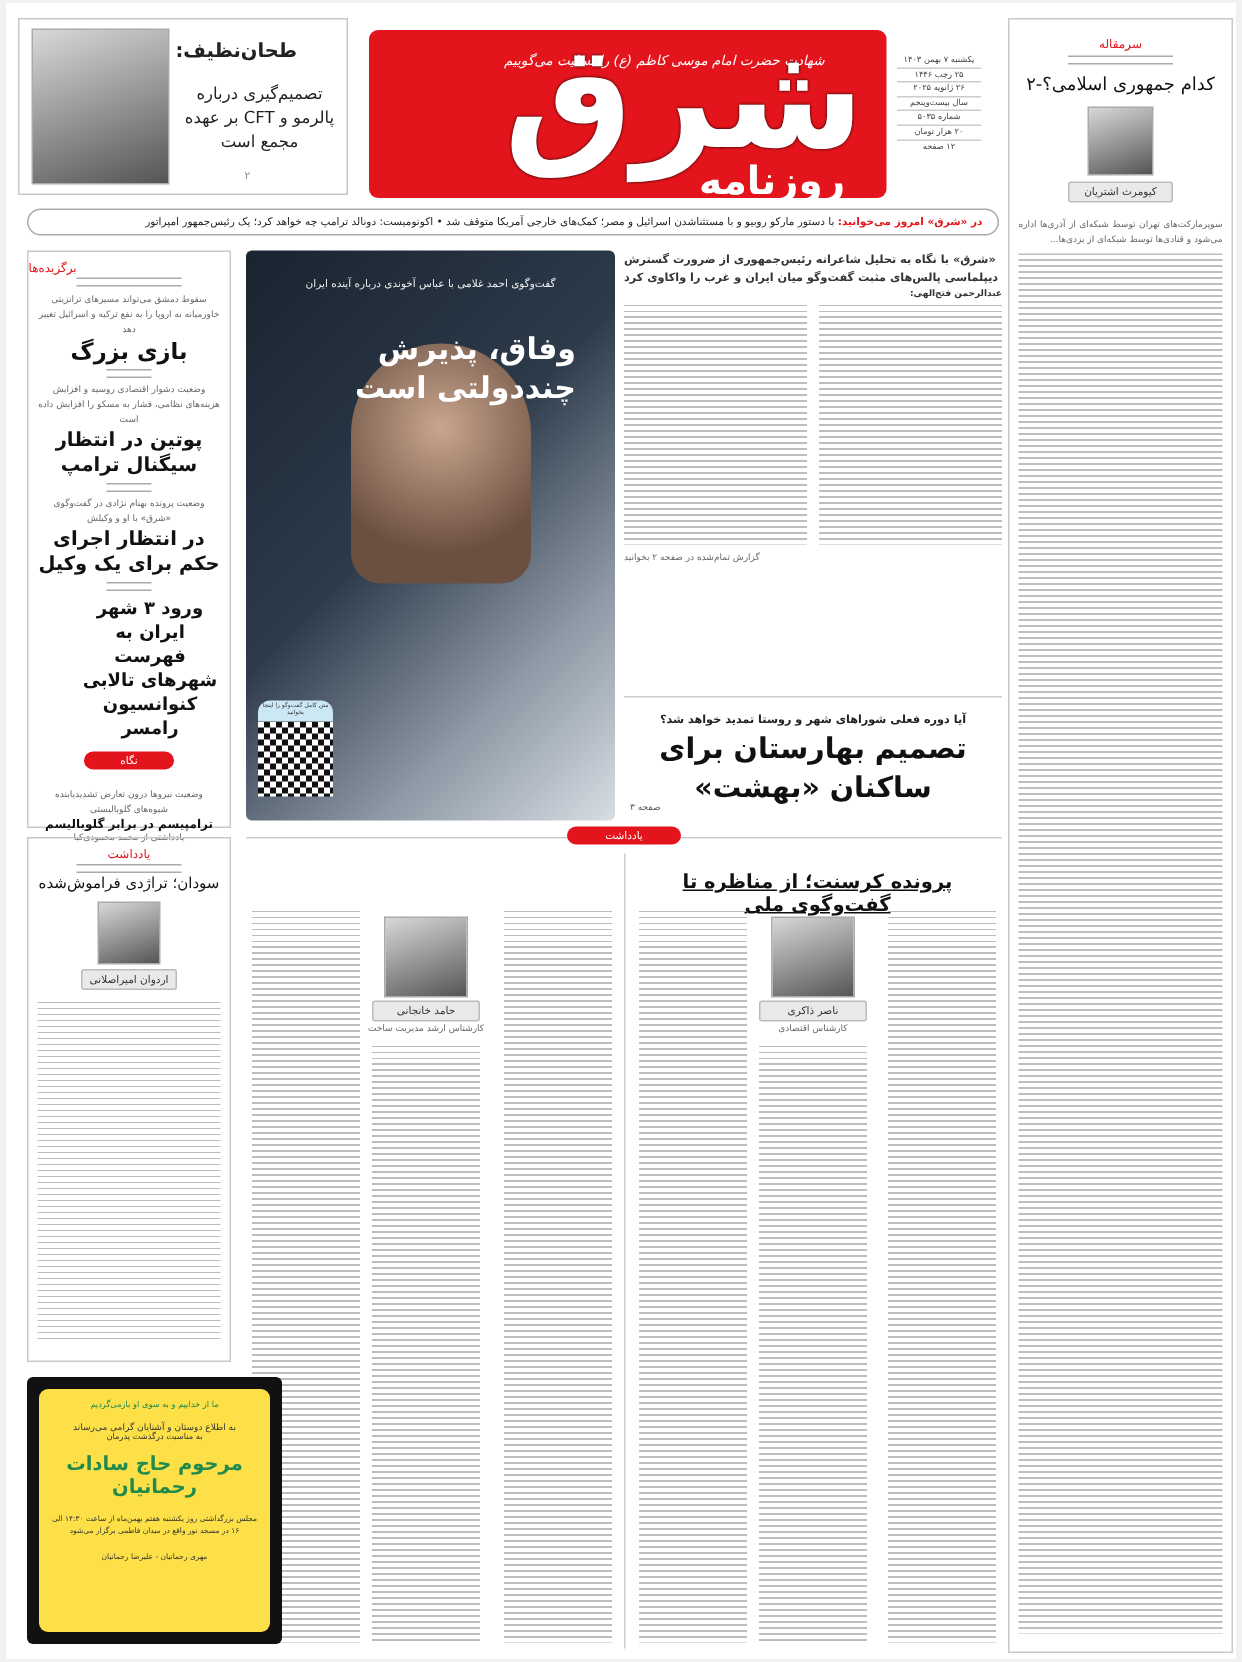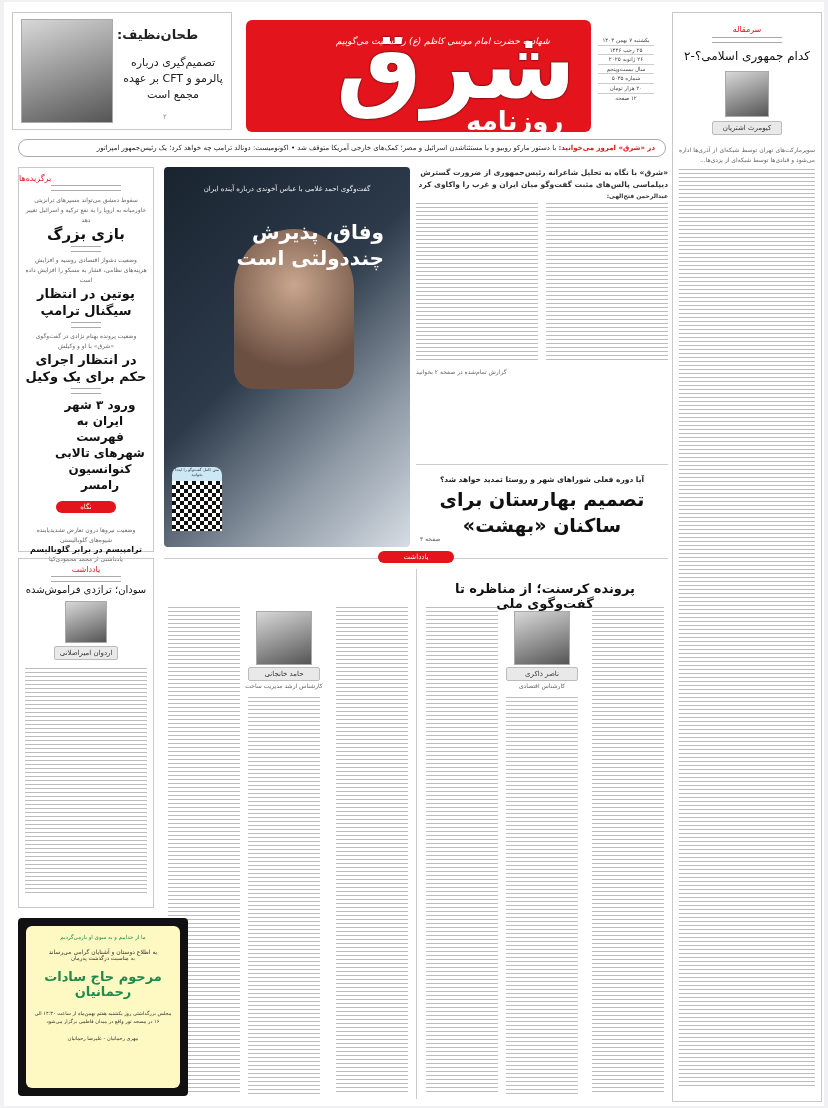--- a/index.html
+++ b/index.html
@@ -91,41 +91,41 @@
 
   <div class="abs" style="left:160px;top:165px;width:246px;height:380px;background:linear-gradient(135deg,#1a2430,#2c3a4a 45%,#8f9aa6 75%,#d6dde4);border-radius:4px;overflow:hidden;">
     <div class="abs" style="left:70px;top:62px;width:120px;height:160px;border-radius:60px 60px 20px 20px;background:radial-gradient(circle at 50% 35%,#c9a68e,#6b4f41 70%);"></div>
     <div class="abs" style="left:10px;top:18px;width:226px;font-size:7px;color:#eee;text-align:center;">گفت‌وگوی احمد غلامی با عباس آخوندی درباره آینده ایران</div>
     <div class="abs" style="left:30px;top:52px;width:190px;font-size:20px;line-height:26px;font-weight:bold;color:#fff;text-align:right;">وفاق، پذیرش چنددولتی است</div>
     <div class="abs" style="left:8px;top:300px;width:50px;height:14px;background:#cde8f5;border-radius:8px 8px 0 0;font-size:4px;color:#333;text-align:center;">متن کامل گفت‌وگو را اینجا بخوانید</div>
     <div class="abs" style="left:8px;top:314px;width:50px;height:50px;background:repeating-conic-gradient(#111 0 25%,#fff 0 50%) 0 0/8px 8px;"></div>
   </div>
 
   <div class="abs" style="left:412px;top:165px;width:252px;height:285px;">
-    <div style="font-size:7.5px;line-height:12px;font-weight:bold;text-align:right;color:#333;">«شرق» با نگاه به تحلیل شاعرانه رئیس‌جمهوری از ضرورت گسترش دیپلماسی پالس‌های مثبت گفت‌وگو میان ایران و غرب را واکاوی کرد</div>
+    <div style="font-size:7.5px;line-height:12px;font-weight:bold;text-align:left;color:#333;">«شرق» با نگاه به تحلیل شاعرانه رئیس‌جمهوری از ضرورت گسترش دیپلماسی پالس‌های مثبت گفت‌وگو میان ایران و غرب را واکاوی کرد</div>
     <div class="txt" style="height:10px;font-weight:bold;color:#333;">عبدالرحمن فتح‌الهی:</div>
     <div style="display:flex;gap:8px;margin-top:2px;">
       <div class="lines" style="flex:1;height:160px;"></div>
       <div class="lines" style="flex:1;height:160px;"></div>
     </div>
     <div class="txt" style="text-align:left;margin-top:4px;">گزارش تمام‌شده در صفحه ۲ بخوانید</div>
   </div>
 
   <div class="abs" style="left:412px;top:462px;width:252px;height:88px;border-top:1px solid #ccc;">
     <div style="font-size:7.5px;font-weight:bold;text-align:center;margin-top:10px;">آیا دوره فعلی شوراهای شهر و روستا تمدید خواهد شد؟</div>
     <div class="head" style="font-size:19px;line-height:26px;margin-top:2px;">تصمیم بهارستان برای ساکنان «بهشت»</div>
     <div class="abs" style="left:4px;top:70px;font-size:6px;color:#555;">صفحه ۳</div>
   </div>
 
   <div class="abs" style="left:160px;top:556px;width:504px;height:544px;border-top:1px solid #ccc;">
     <div class="pill abs" style="left:214px;top:-8px;width:76px;">یادداشت</div>
     <div class="abs" style="left:252px;top:10px;width:1px;height:530px;background:#ccc;"></div>
 
     <div class="abs" style="left:258px;top:0;width:246px;height:540px;">
-      <div class="head" style="font-size:13px;margin-top:22px;">پرونده کرسنت؛ از مناظره تا گفت‌وگوی ملی</div>
+      <div class="head" style="font-size:13px;margin-top:22px;text-decoration:underline;">پرونده کرسنت؛ از مناظره تا گفت‌وگوی ملی</div>
       <div class="lines abs" style="right:4px;top:48px;width:72px;height:488px;"></div>
       <div class="abs photo" style="left:92px;top:52px;width:56px;height:54px;"></div>
       <div class="abs namebadge" style="left:84px;top:108px;width:72px;">ناصر ذاکری</div>
       <div class="abs txt" style="left:84px;top:122px;width:72px;text-align:center;">کارشناس اقتصادی</div>
       <div class="lines abs" style="left:4px;top:48px;width:72px;height:488px;"></div>
       <div class="lines abs" style="left:84px;top:138px;width:72px;height:398px;"></div>
     </div>
 
     <div class="abs" style="left:0;top:0;width:248px;height:540px;">
       <div class="lines abs" style="right:4px;top:48px;width:72px;height:488px;"></div>
@@ -140,21 +140,21 @@
   <div class="abs frame" style="left:14px;top:556px;width:136px;height:350px;">
     <div class="red" style="text-align:center;font-size:8px;margin-top:6px;">یادداشت</div>
     <div class="ornament" style="margin-top:2px;"></div>
     <div class="head" style="font-size:10px;font-weight:normal;margin-top:2px;">سودان؛ تراژدی فراموش‌شده</div>
     <div class="photo" style="width:42px;height:42px;margin:6px auto 0;"></div>
     <div class="namebadge" style="width:64px;margin:3px auto 0;">اردوان امیراصلانی</div>
     <div class="lines" style="margin:8px 6px 0;height:225px;"></div>
   </div>
 
   <div class="abs" style="left:14px;top:916px;width:170px;height:178px;background:#111;border-radius:4px;padding:8px;">
-    <div style="width:100%;height:100%;background:#fef9c3;border-radius:6px;text-align:center;padding-top:8px;">
+    <div style="width:100%;height:100%;background:#fde047;border-radius:6px;text-align:center;padding-top:8px;">
       <div style="font-size:5.5px;color:#1f8a4c;">ما از خداییم و به سوی او بازمی‌گردیم</div>
       <div style="font-size:6px;margin-top:8px;color:#333;">به اطلاع دوستان و آشنایان گرامی می‌رساند</div>
       <div style="font-size:5.5px;color:#333;">به مناسبت درگذشت پدرمان</div>
       <div style="font-size:13px;color:#1f8a4c;font-weight:bold;margin-top:8px;">مرحوم حاج سادات رحمانیان</div>
       <div style="font-size:5px;line-height:8px;color:#333;margin:10px 6px 0;">مجلس بزرگداشتی روز یکشنبه هفتم بهمن‌ماه از ساعت ۱۴:۳۰ الی ۱۶ در مسجد نور واقع در میدان فاطمی برگزار می‌شود</div>
       <div style="font-size:5px;color:#333;margin-top:10px;">مهری رحمانیان - علیرضا رحمانیان</div>
     </div>
   </div>
 
 </div>

